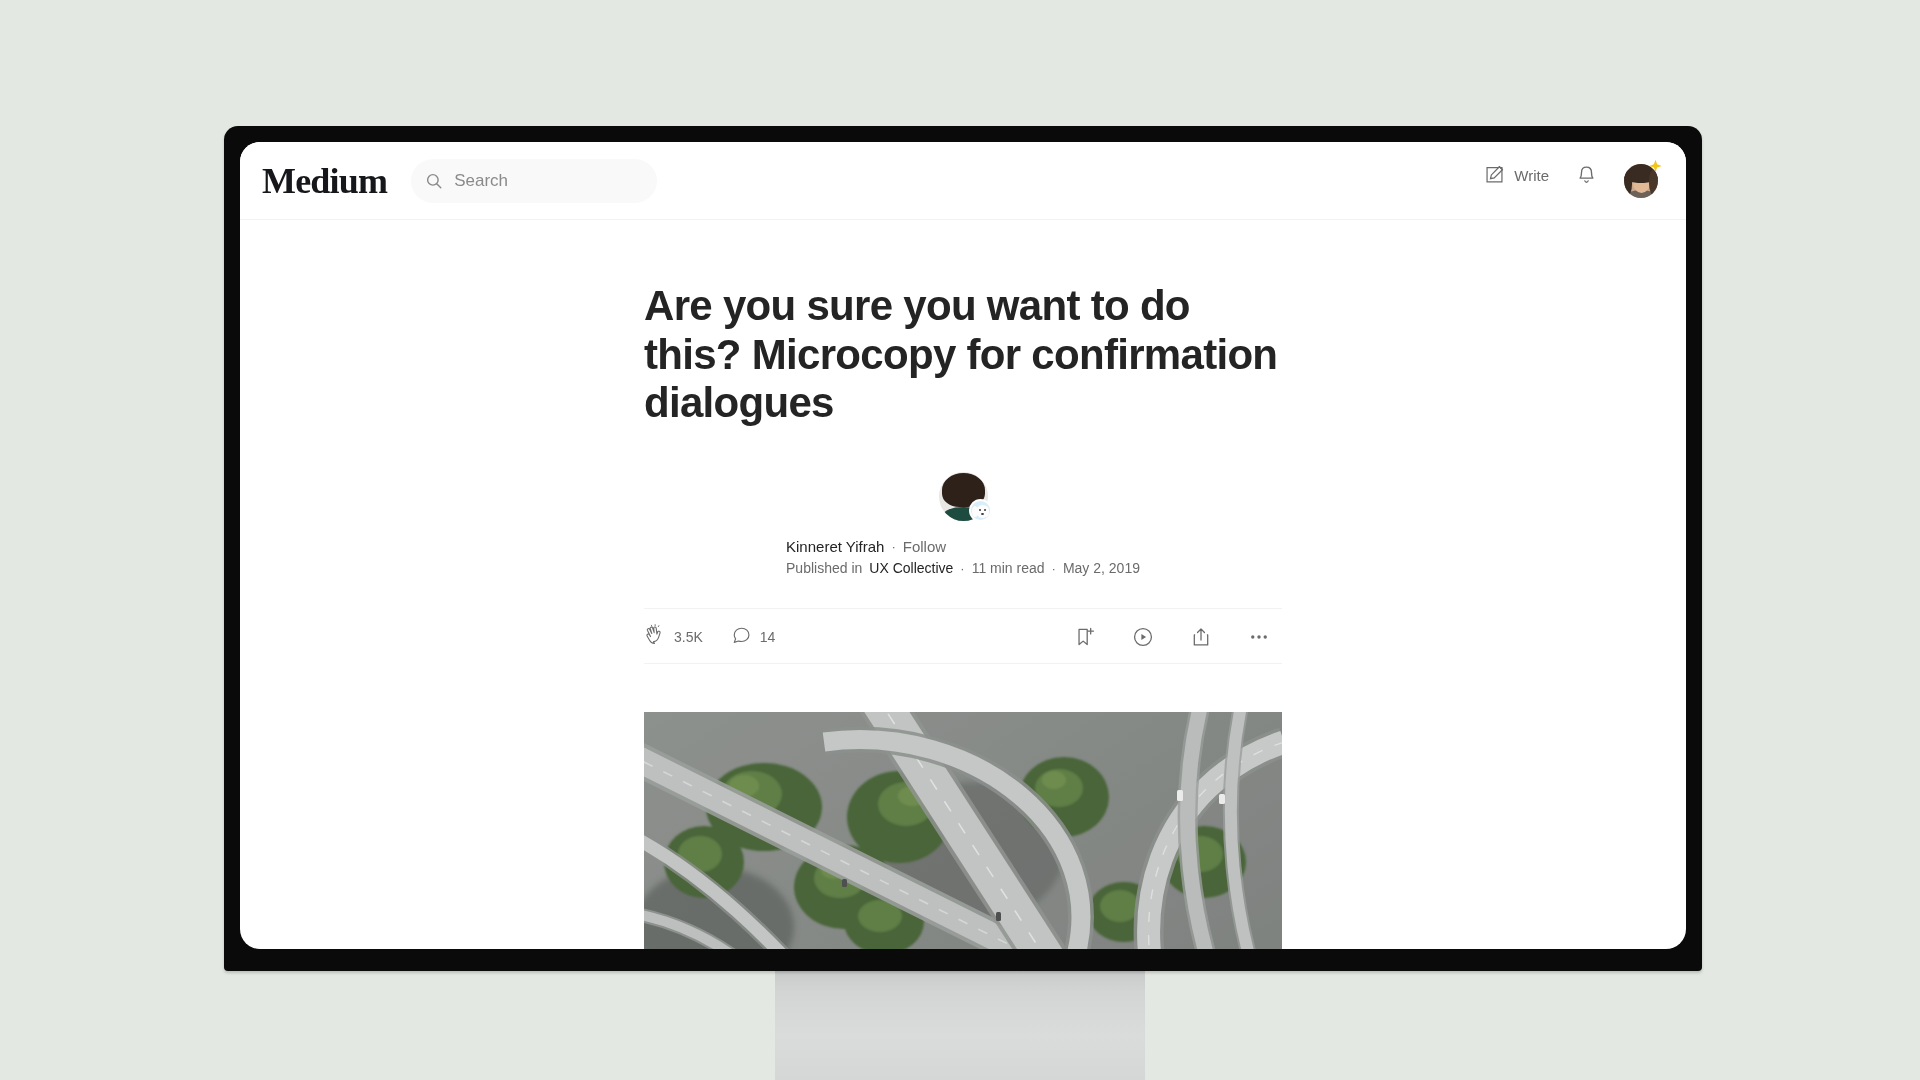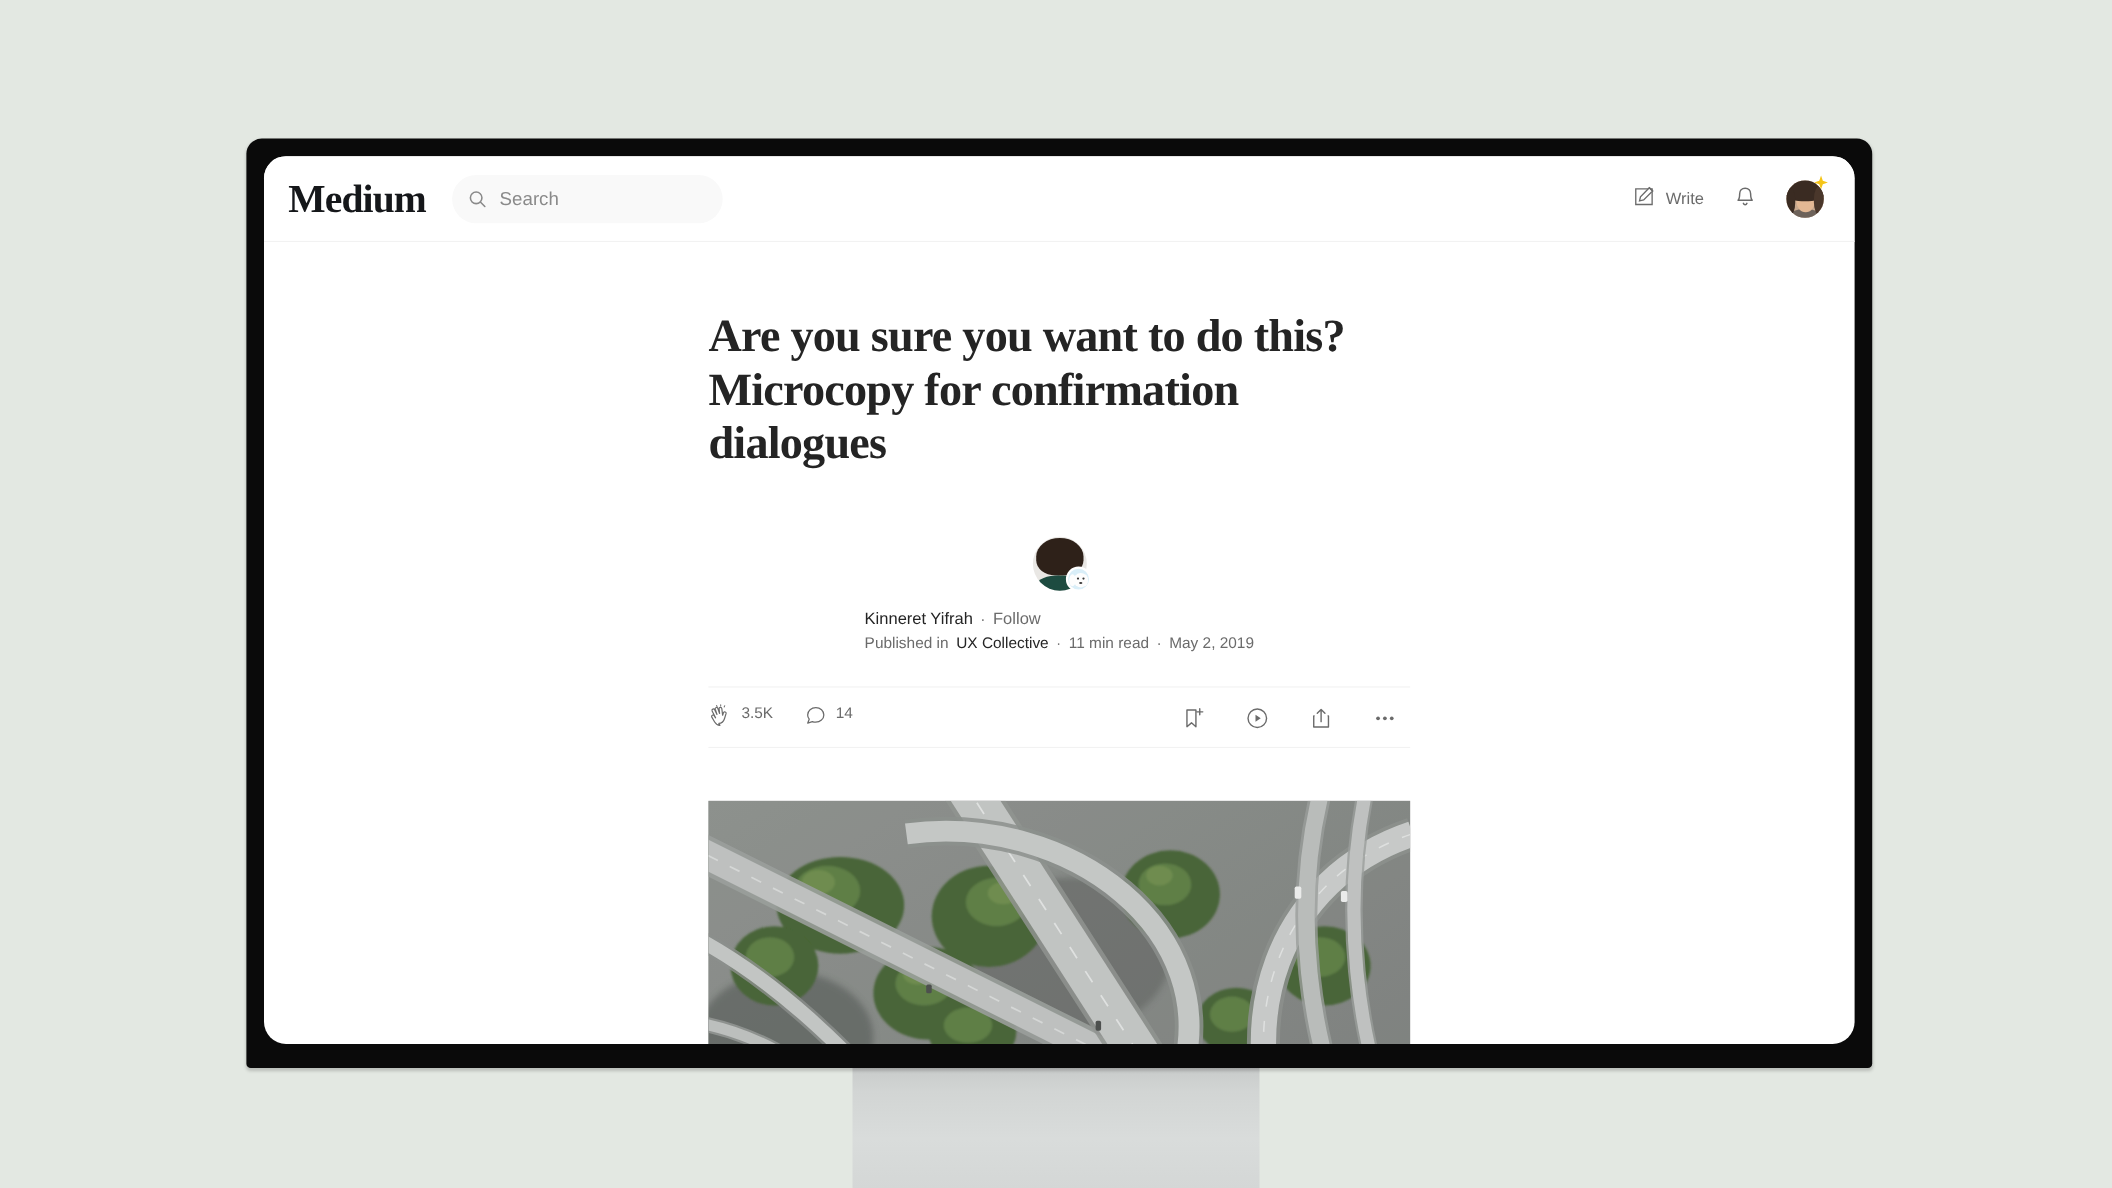--- a/index.html
+++ b/index.html
@@ -64,21 +64,21 @@
   .mag { width:18px; height:18px; flex:0 0 18px; display:block; }
   #search-input {
     border:0; outline:0; background:transparent;
     font-family:"Liberation Sans", sans-serif;
     font-size:17px; color:#6b6b6b; width:100%;
   }
   #search-input::placeholder { color:#8a8a8a; }
 
   #header-right {
     margin-left:auto;
-    display:flex; align-items:center;
+    display:flex; align-items:flex-start;
     gap:26px;
     padding-right:6px;
   }
   #write-button {
     display:flex; align-items:center; gap:9px;
     background:none; border:0; cursor:pointer;
     color:#6b6b6b; font-size:15px;
     font-family:"Liberation Sans", sans-serif;
   }
   #notifications-button { background:none; border:0; cursor:pointer; display:flex; }
@@ -113,27 +113,27 @@
     width:15px; height:15px;
     color:#f5c518; font-size:15px; line-height:15px;
   }
 
   
   #article { padding:0; }
   #article-inner {
     width:638px; margin:0 auto; padding-top:62px;
   }
   #article-title {
-    font-family:Liberation Serif, serif;
+    font-family:Liberation Sans, sans-serif;
     font-weight:700;
     font-size:42px;
     line-height:1.16;
     letter-spacing:-0.7px;
     color:#242424;
-    margin-bottom:60px;
+    margin-bottom:44px;
   }
 
   
   #byline { display:flex; align-items:center; gap:17px;flex-direction:column; }
   #author-avatar-wrap { position:relative; width:49px; height:49px; flex:0 0 49px; }
   #author-avatar {
     width:49px; height:49px; border-radius:50%;
     overflow:hidden; position:relative; background:#e9e7e4;
   }
   #author-avatar .ahair {
@@ -174,21 +174,21 @@
 
   
   #engagement-bar {
     margin-top:32px;
     height:56px;
     display:flex; align-items:center;
     border-top:1px solid #f2f2f2;
     border-bottom:1px solid #f2f2f2;
     padding-top:2px;
   }
-  .stat { display:flex; align-items:flex-start; gap:8px; cursor:pointer; margin-right:28px; }
+  .stat { display:flex; align-items:center; gap:8px; cursor:pointer; margin-right:28px; }
   .stat-val { font-size:14px; color:#6b6b6b; }
   #actions { margin-left:auto; display:flex; align-items:center; gap:36px; padding-right:12px;}
   .act-btn { background:none; border:0; cursor:pointer; display:flex; color:#6b6b6b; }
 
   
   #hero-figure { margin-top:48px; }
   #hero-image {
     width:638px; height:420px;
     position:relative; overflow:hidden;
     background:#8f938f;

